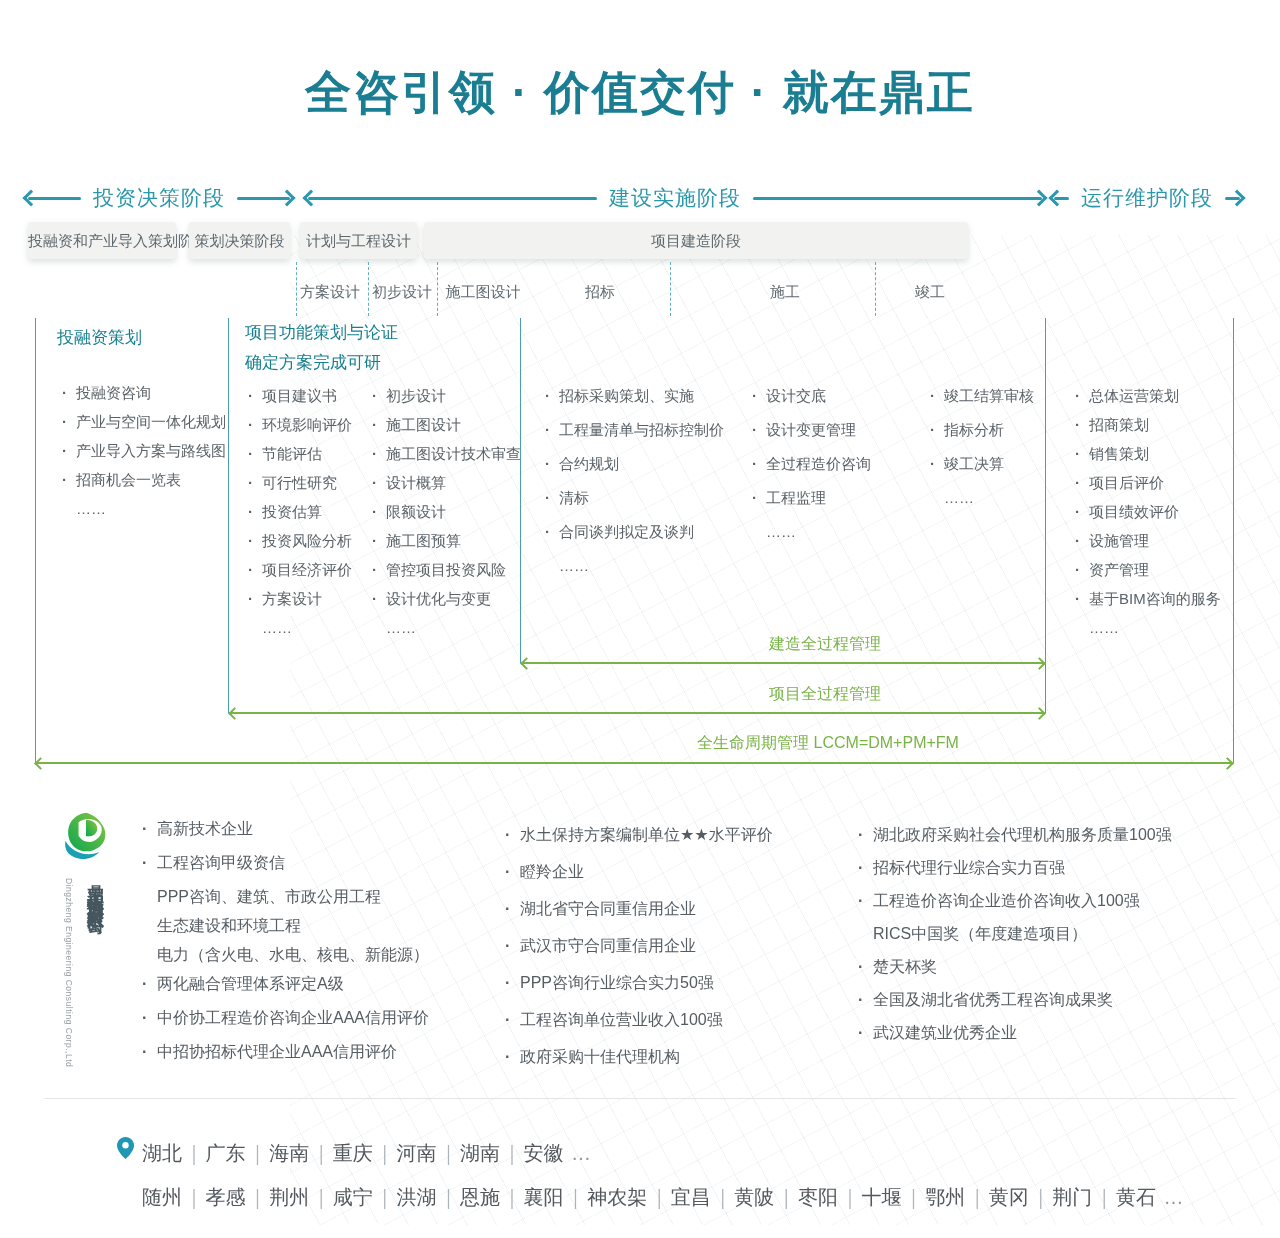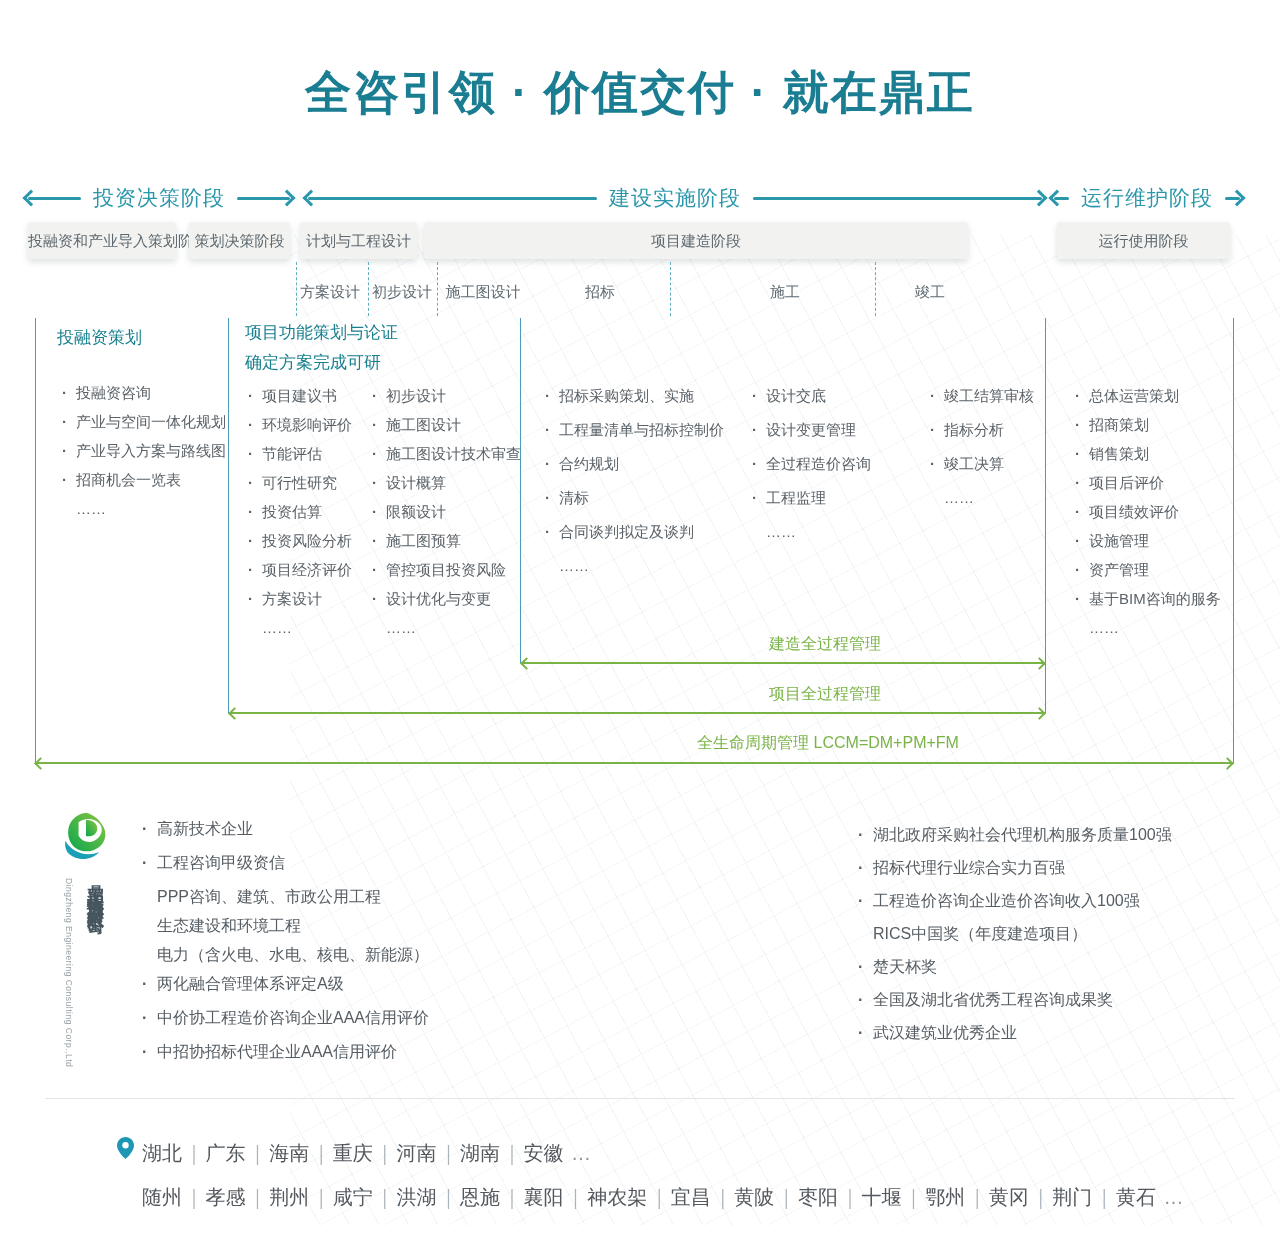--- a/index.html
+++ b/index.html
@@ -87,21 +87,20 @@
       <div class="ln"></div>
     <span class="plabel">运行维护阶段</span>
     <div class="ln"></div>
       <span class="chev r"></span>
   </div>
 
   <div class="stagebox" style="left:28px;width:148px">投融资和产业导入策划阶段</div>
   <div class="stagebox" style="left:189px;width:101px">策划决策阶段</div>
   <div class="stagebox" style="left:300px;width:117px">计划与工程设计</div>
   <div class="stagebox" style="left:424px;width:544px">项目建造阶段</div>
-  <div class="stagebox" style="left:1057px;width:173px">运行使用阶段</div>
 
   <div class="dashv" style="left:296px"></div>
   <div class="dashv" style="left:368px"></div>
   <div class="dashv" style="left:437px"></div>
   <div class="dashv" style="left:670px"></div>
   <div class="dashv" style="left:875px"></div>
   <span class="substage" style="left:330px">方案设计</span>
   <span class="substage" style="left:402px">初步设计</span>
   <span class="substage" style="left:483px">施工图设计</span>
   <span class="substage" style="left:600px">招标</span>
@@ -221,20 +220,29 @@
   <div class="qcol" style="left:142px;top:820px;width:345px">
       <div class="li dot">高新技术企业</div>
       <div class="li dot">工程咨询甲级资信</div>
       <div class="li sub">PPP咨询、建筑、市政公用工程</div>
       <div class="li sub">生态建设和环境工程</div>
       <div class="li sub">电力（含火电、水电、核电、新能源）</div>
       <div class="li dot">两化融合管理体系评定A级</div>
       <div class="li dot">中价协工程造价咨询企业AAA信用评价</div>
       <div class="li dot">中招协招标代理企业AAA信用评价</div>
     </div>
+  <div class="qcol q2" style="left:505px;top:826px;width:340px">
+      <div class="li dot">水土保持方案编制单位★★水平评价</div>
+      <div class="li dot">瞪羚企业</div>
+      <div class="li dot">湖北省守合同重信用企业</div>
+      <div class="li dot">武汉市守合同重信用企业</div>
+      <div class="li dot">PPP咨询行业综合实力50强</div>
+      <div class="li dot">工程咨询单位营业收入100强</div>
+      <div class="li dot">政府采购十佳代理机构</div>
+    </div>
   <div class="qcol q3" style="left:858px;top:826px;width:380px">
       <div class="li dot">湖北政府采购社会代理机构服务质量100强</div>
       <div class="li dot">招标代理行业综合实力百强</div>
       <div class="li dot">工程造价咨询企业造价咨询收入100强</div>
       <div class="li sub">RICS中国奖（年度建造项目）</div>
       <div class="li dot">楚天杯奖</div>
       <div class="li dot">全国及湖北省优秀工程咨询成果奖</div>
       <div class="li dot">武汉建筑业优秀企业</div>
     </div>
 

